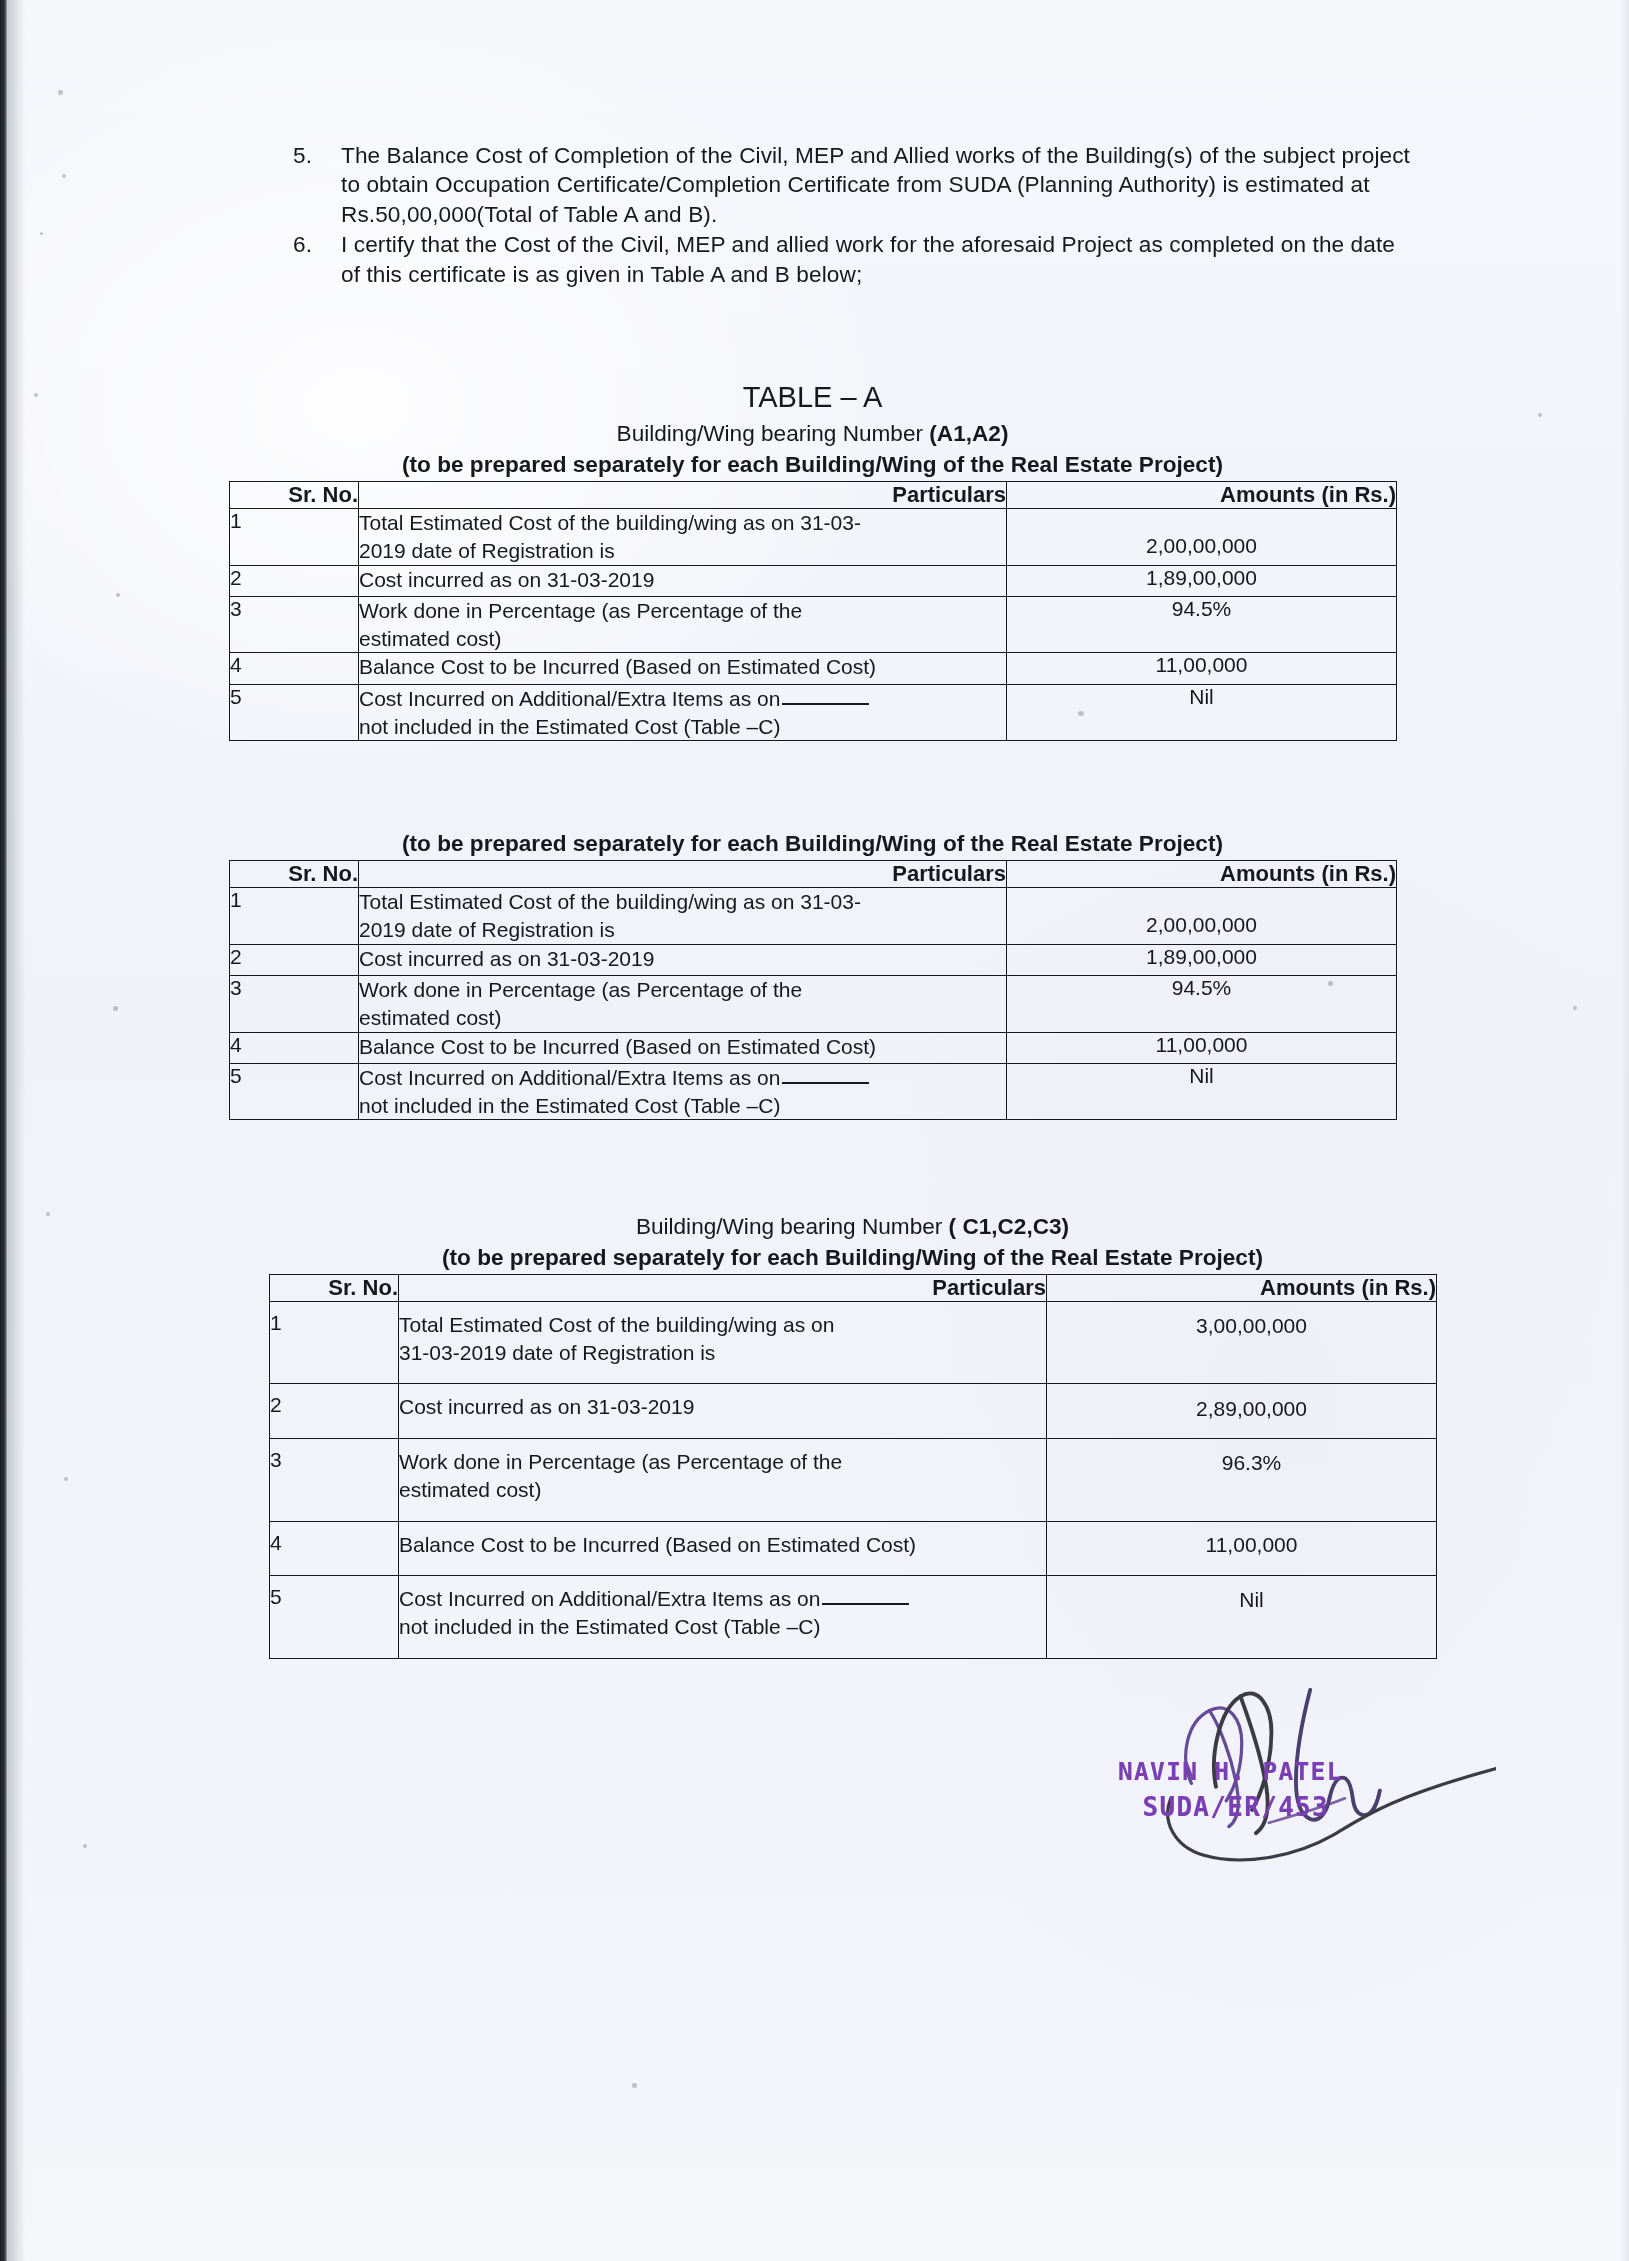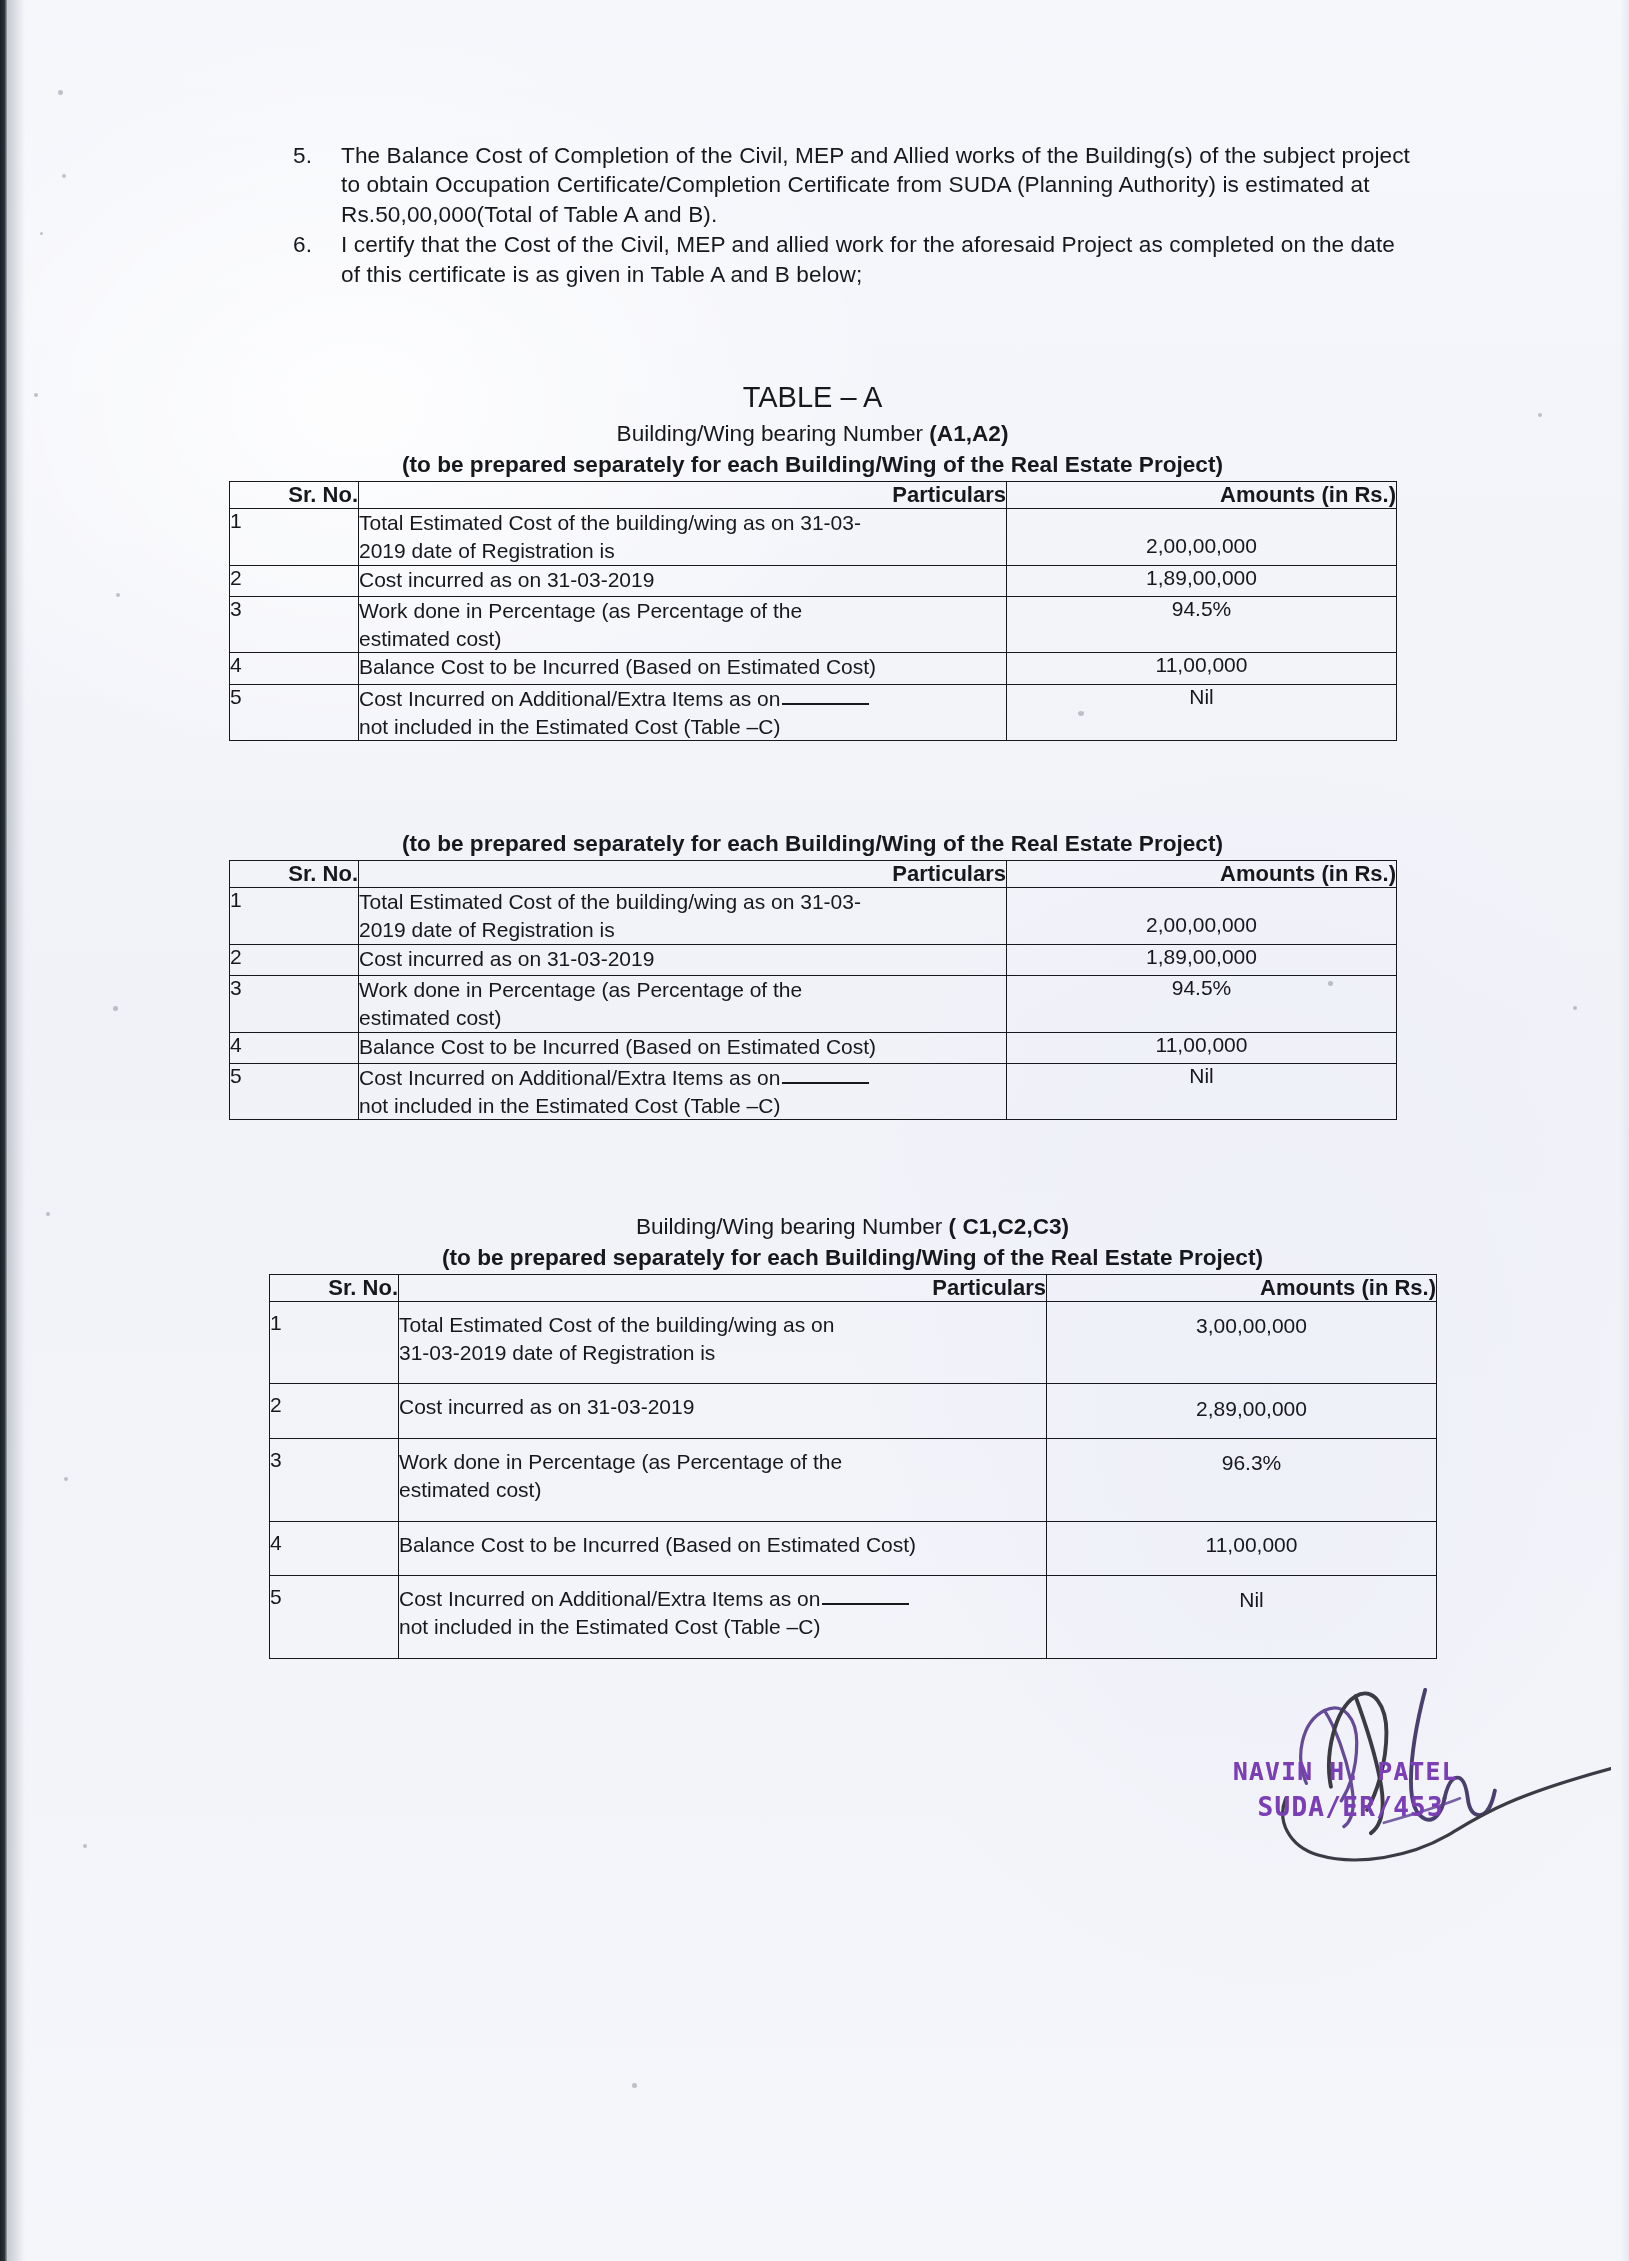--- a/index.html
+++ b/index.html
@@ -130,21 +130,21 @@
   }
 
   
   table.doc.loose td.sr,
   table.doc.loose td.part { padding-top: 9px; padding-bottom: 17px; }
   table.doc.loose td.amt  { padding-top: 11.6px; padding-bottom: 17px; padding-left: 20px; }
 
   
   .sig-wrap {
     position: absolute;
-    left: 1198px;
+    left: 1083px;
     top: 1593px;
     width: 413px;
     height: 297px;
   }
   .stamp {
     position: absolute;
     left: 35px;
     top: 164px;
     color: #7b3fb5;
     font-family: "DejaVu Sans Mono", monospace;

